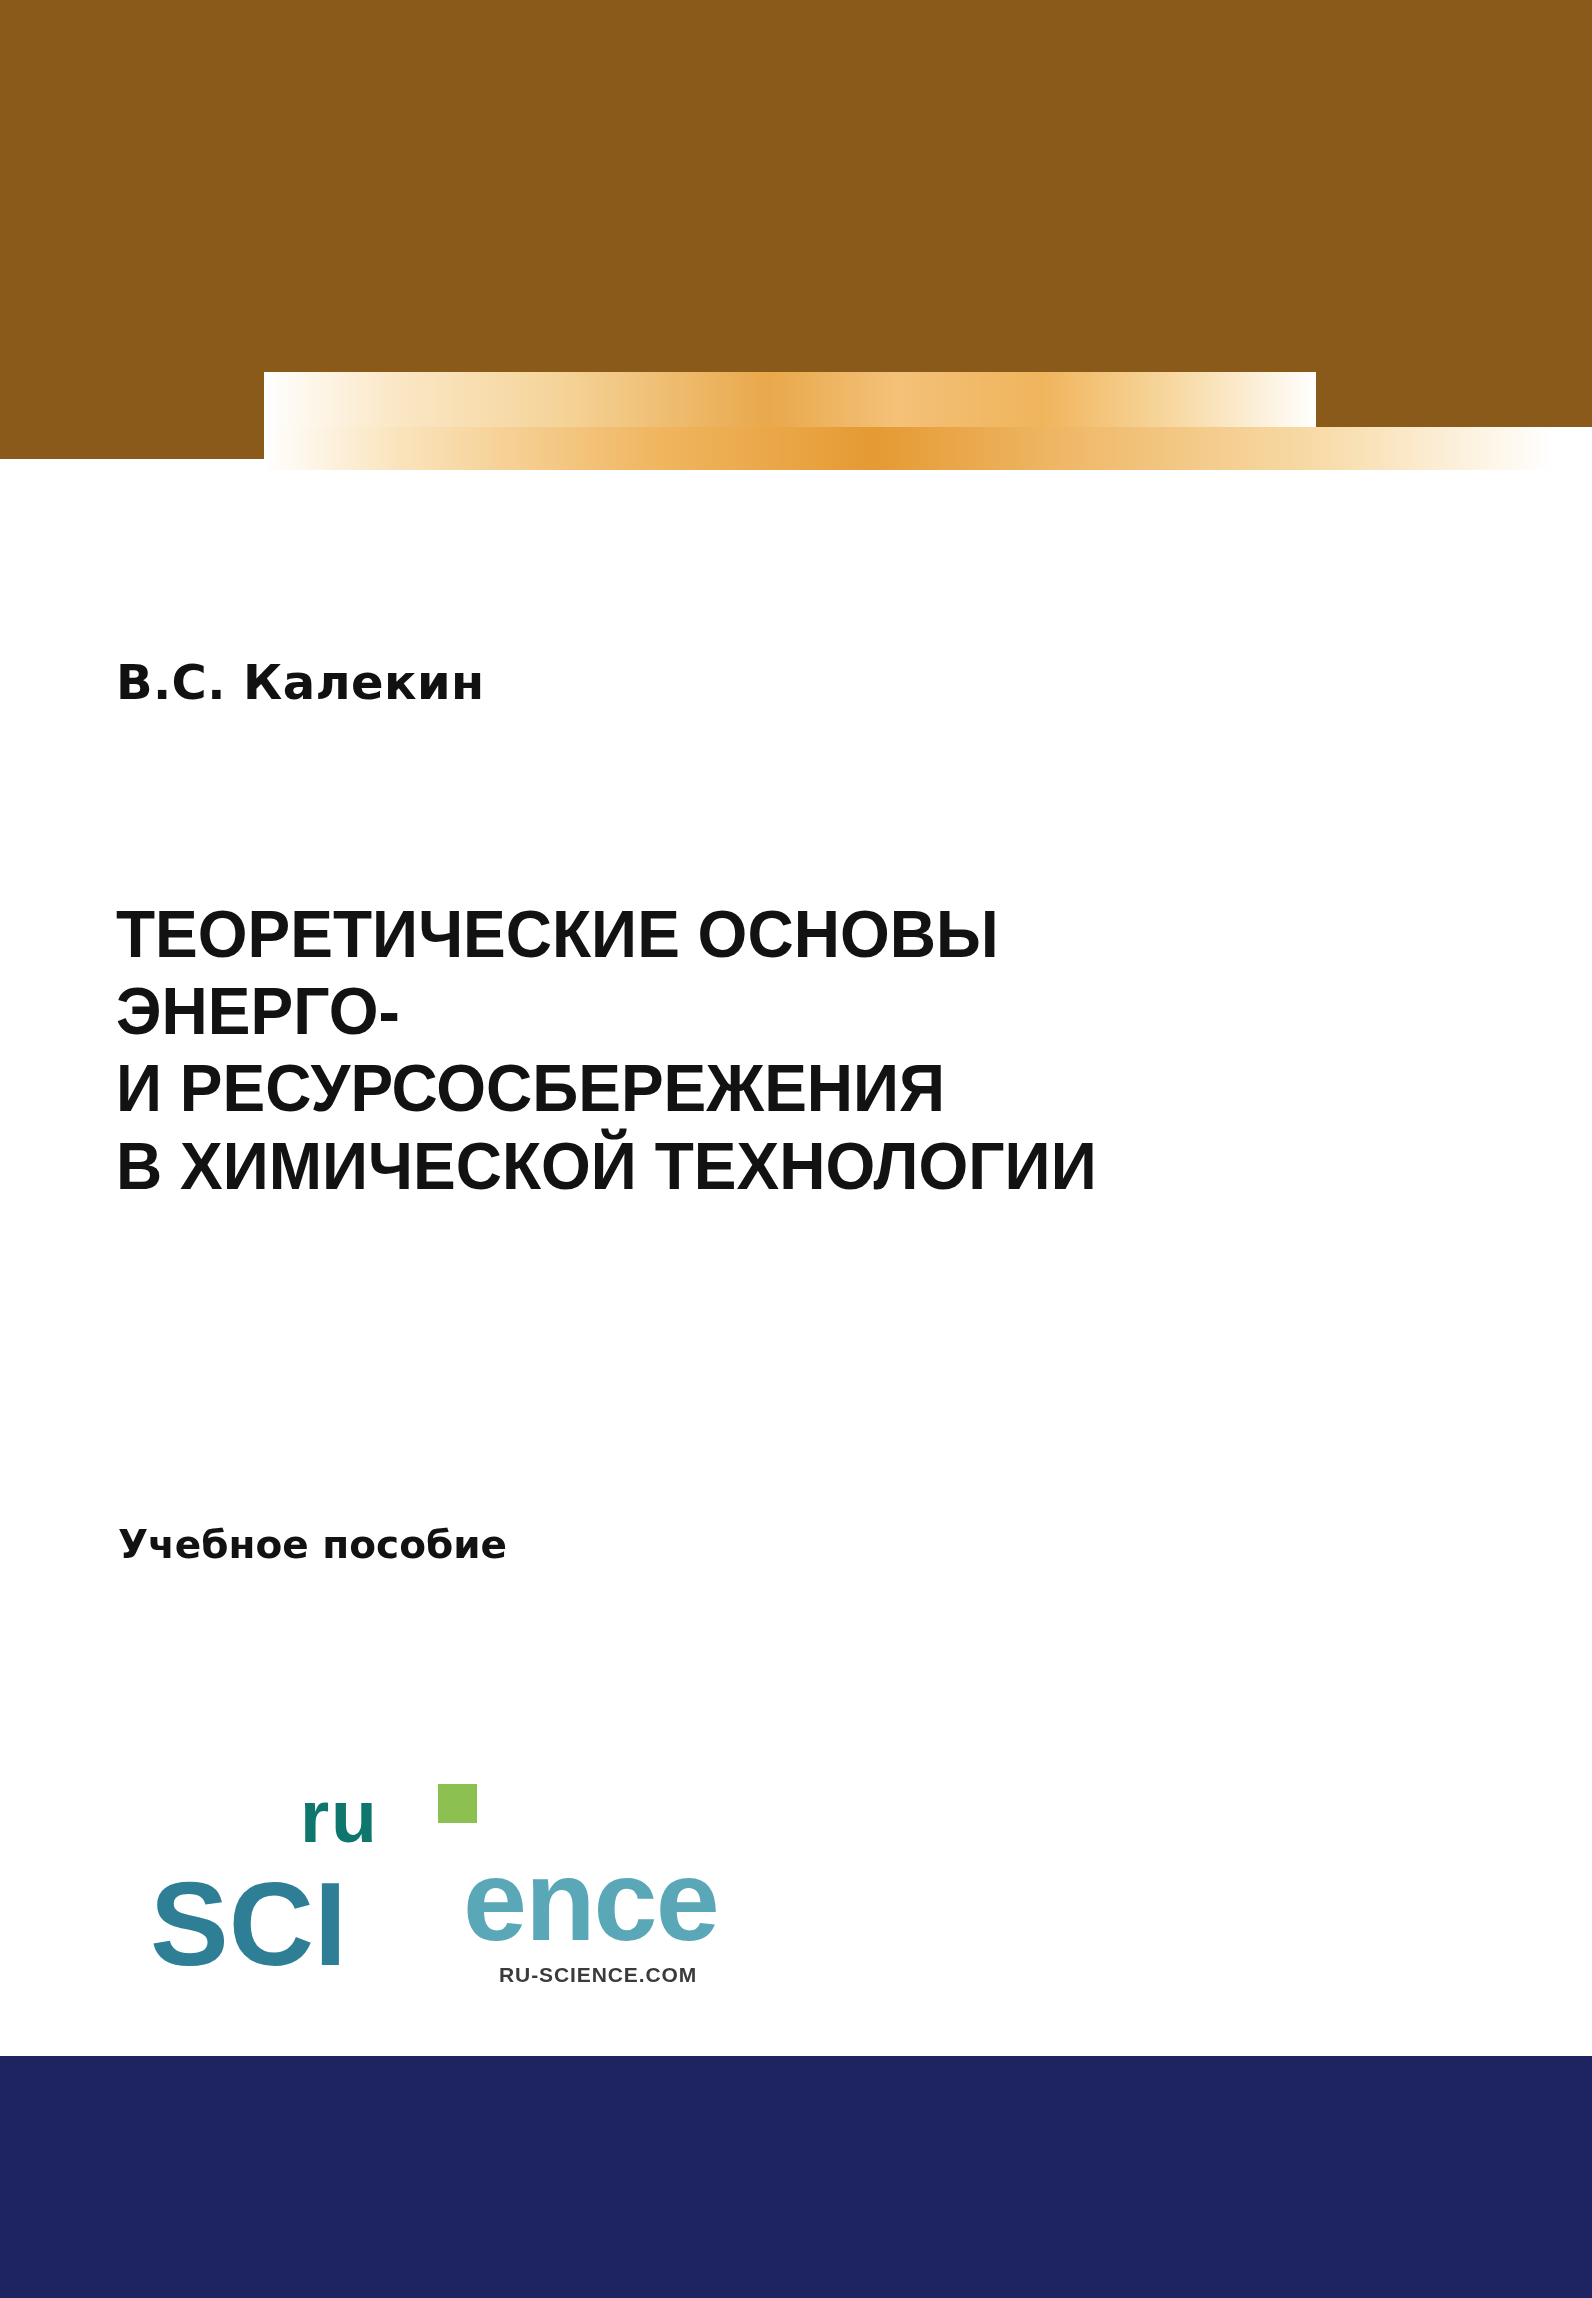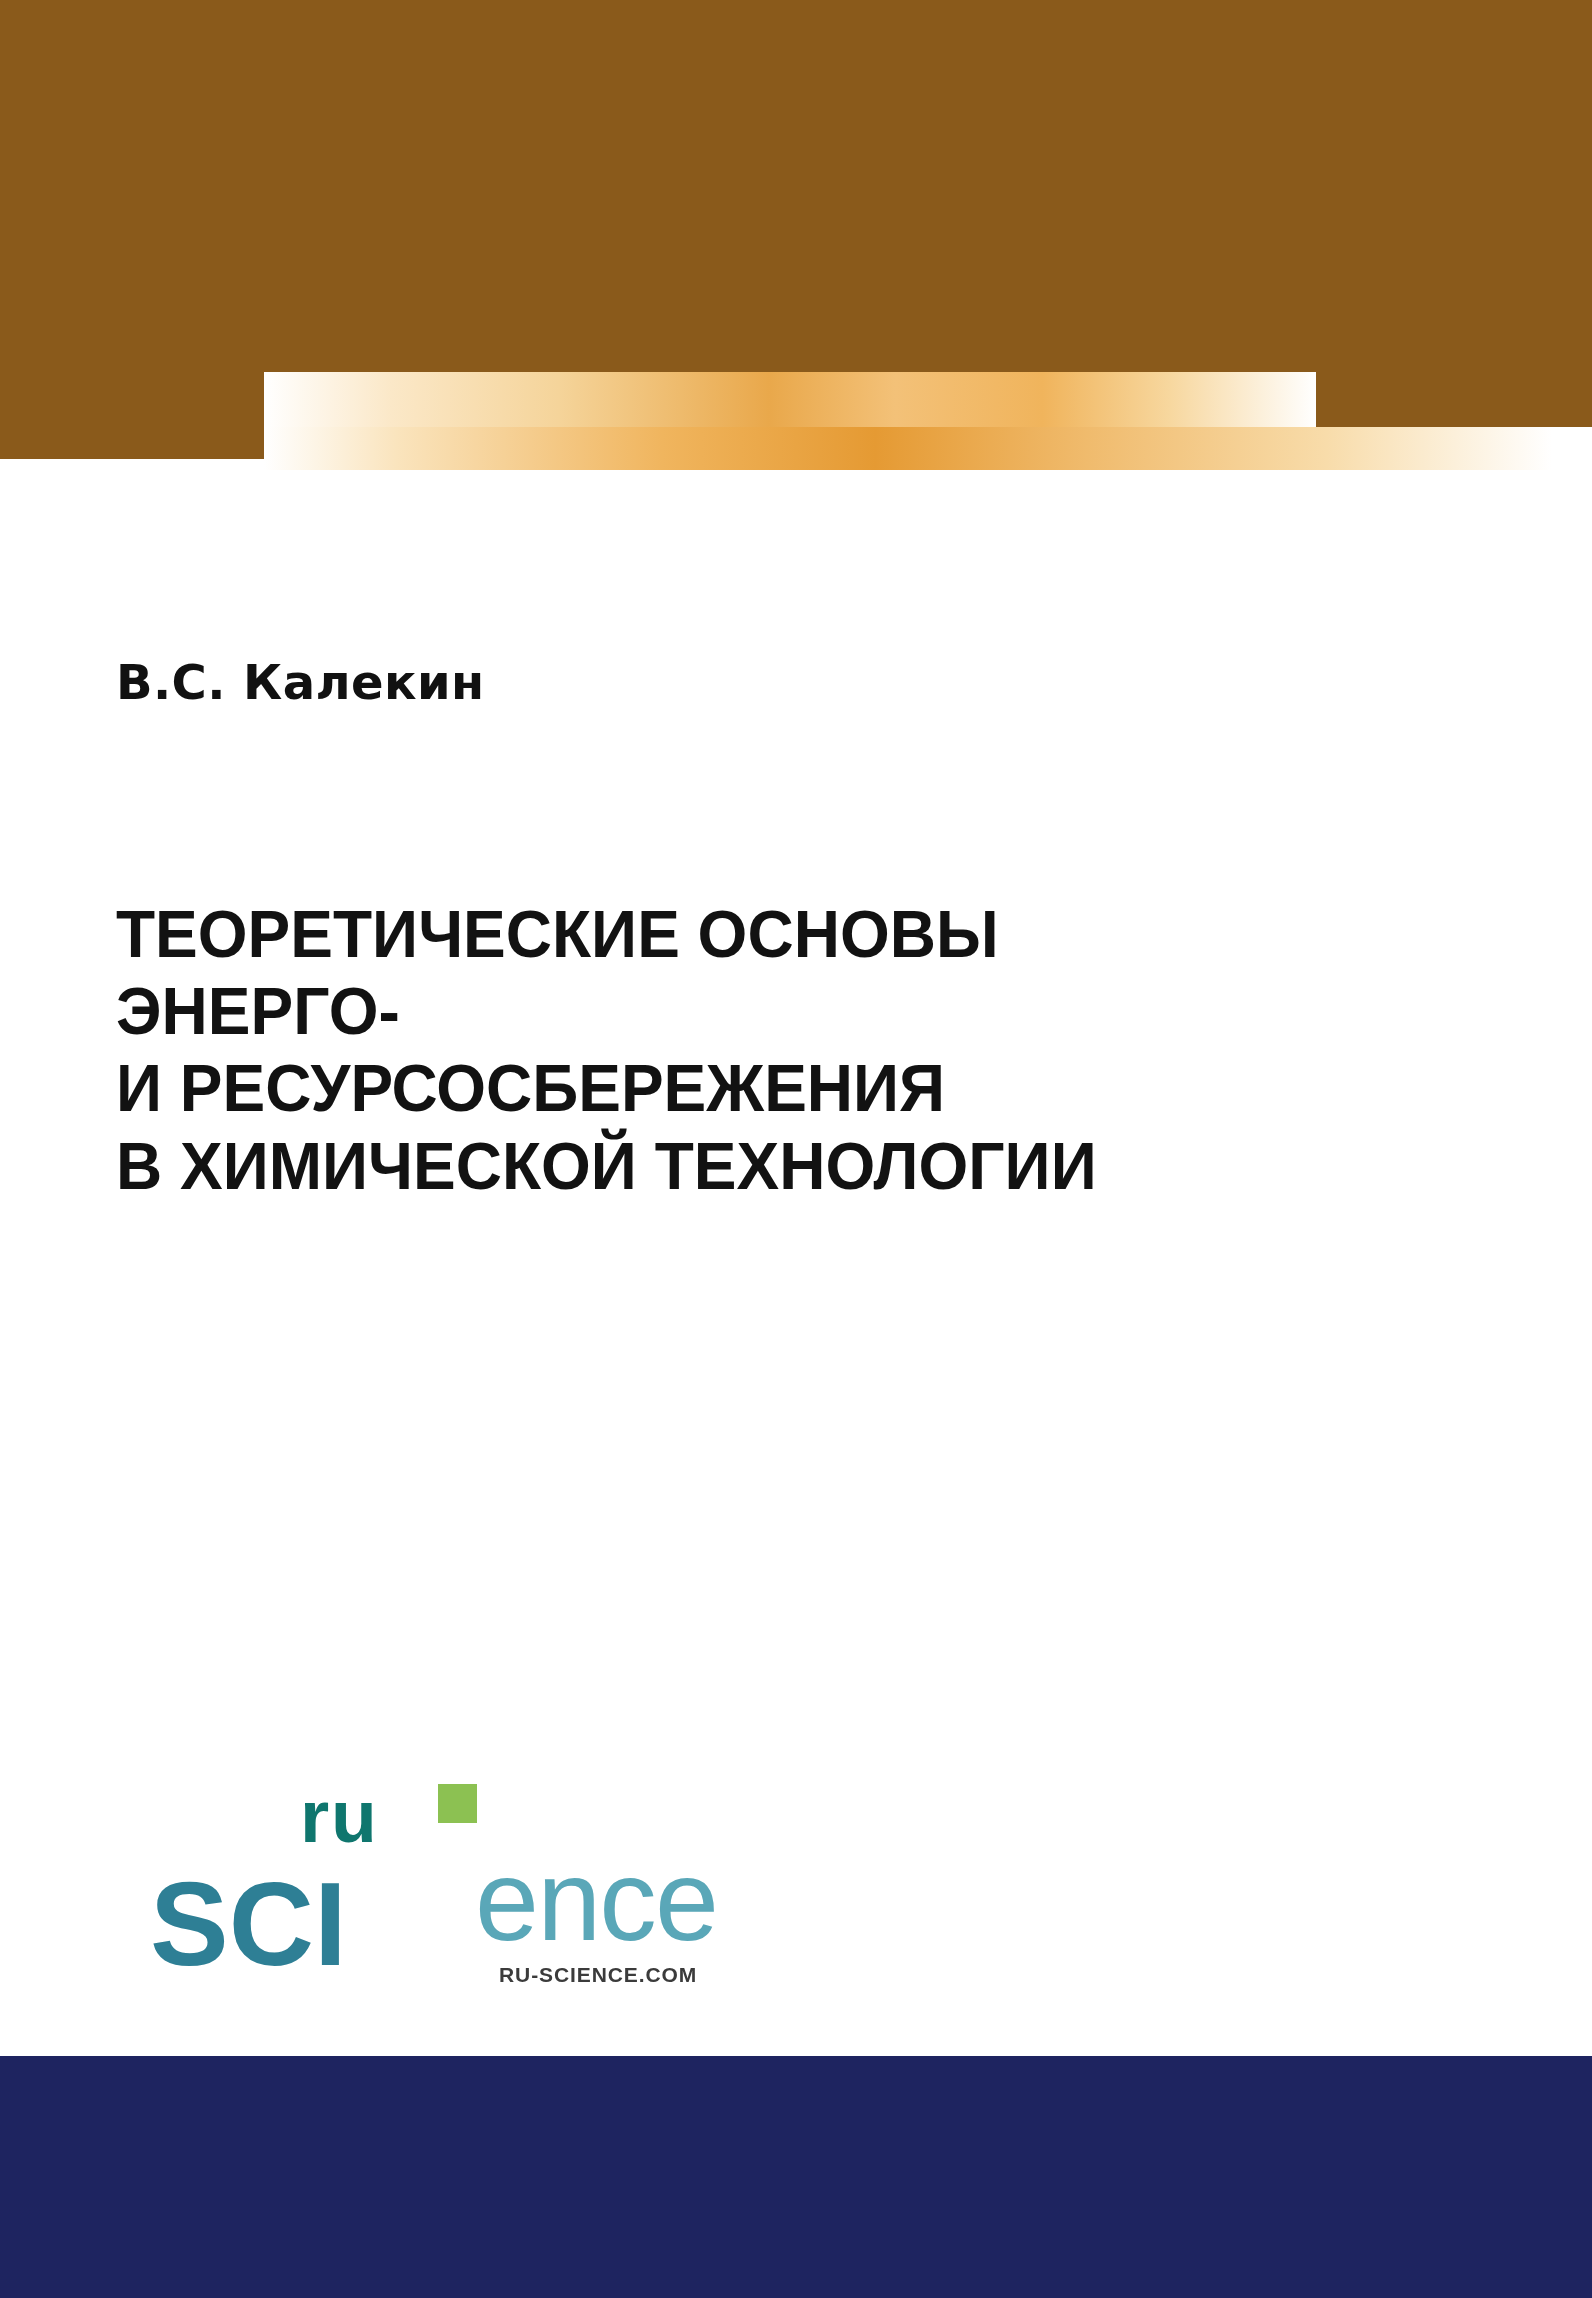--- a/index.html
+++ b/index.html
@@ -151,25 +151,24 @@
     color: #2e7f95;
     letter-spacing: 0px;
     font-family: "Liberation Sans", sans-serif;
     margin-top: 27px;
   }
   .logo-ence {
     position: absolute;
     left: 313px;
     top: 61px;
     font-size: 115px;
-    font-weight: 400;
+    font-weight: 700;
     color: #5aa7b8;
     letter-spacing: -1.8px;
     font-family: "Liberation Sans", sans-serif;
-    margin-left: 12px;
   }
   .logo-url {
     position: absolute;
     left: 349px;
     top: 190px;
     font-size: 21px;
     font-weight: 700;
     color: #3b3b3b;
     letter-spacing: 0.9px;
     font-family: "Liberation Sans", sans-serif;
@@ -186,20 +185,21 @@
 
   <div class="author">В.С. Калекин</div>
 
   <div class="title">
     <span class="title-line">ТЕОРЕТИЧЕСКИЕ ОСНОВЫ</span>
     <span class="title-line">ЭНЕРГО-</span>
     <span class="title-line">И РЕСУРСОСБЕРЕЖЕНИЯ</span>
     <span class="title-line">В ХИМИЧЕСКОЙ ТЕХНОЛОГИИ</span>
   </div>
 
+  <div class="subtitle">Учебное пособие</div>
 
   <div class="logo">
     <span class="logo-ru">ru</span>
     <span class="logo-ru-square"></span>
     <span class="logo-sci">SCI</span>
     <span class="logo-ence">ence</span>
     <span class="logo-url">RU-SCIENCE.COM</span>
   </div>
 
   <div class="bottom-band"></div>

